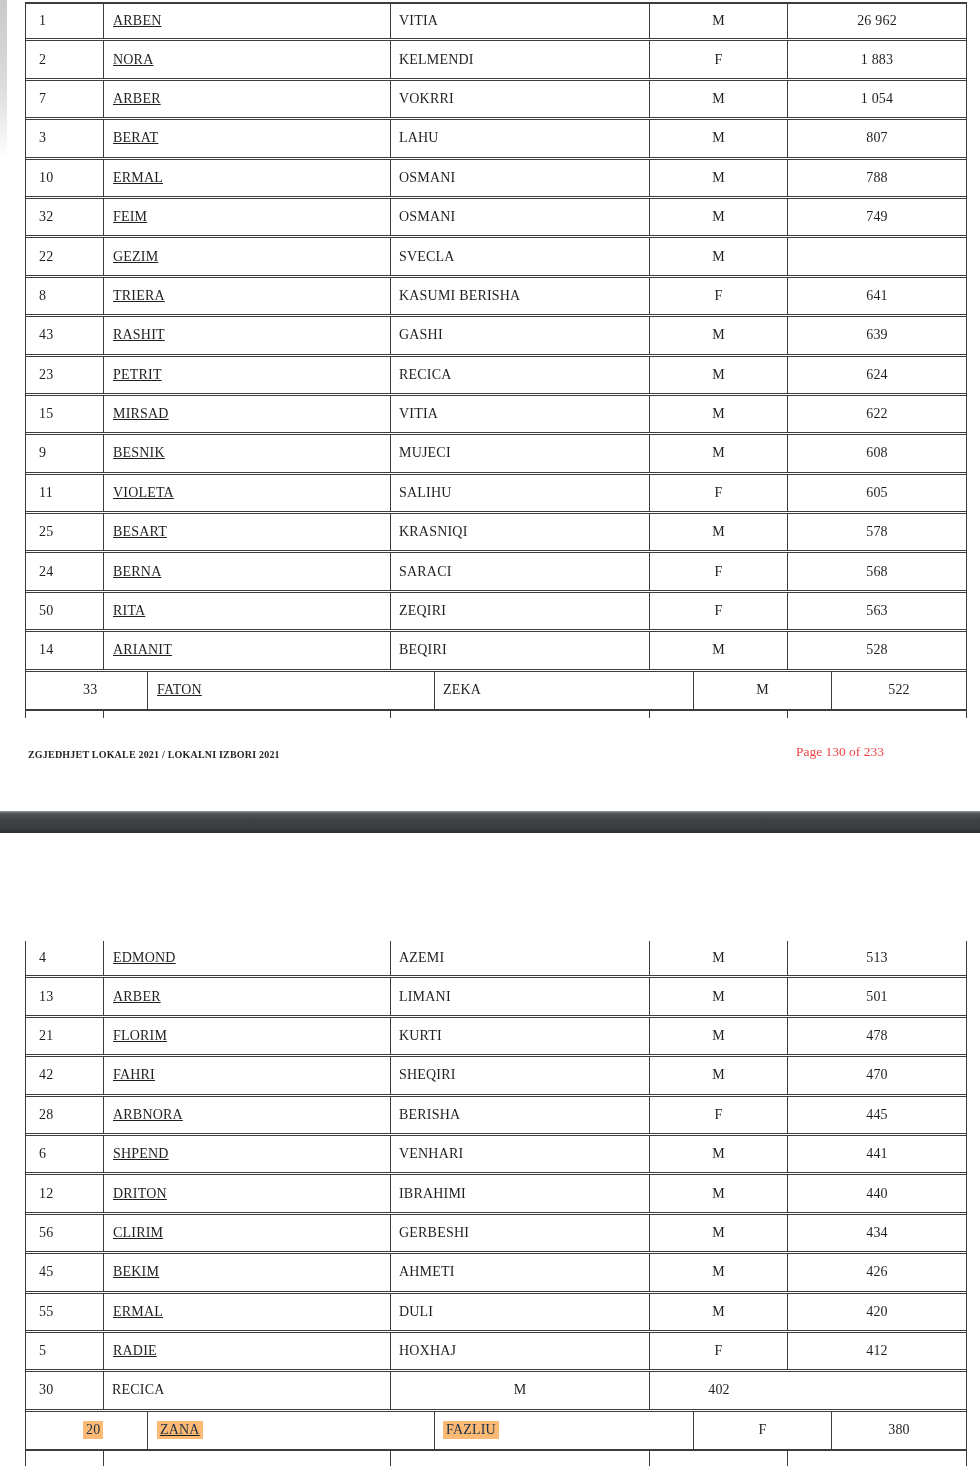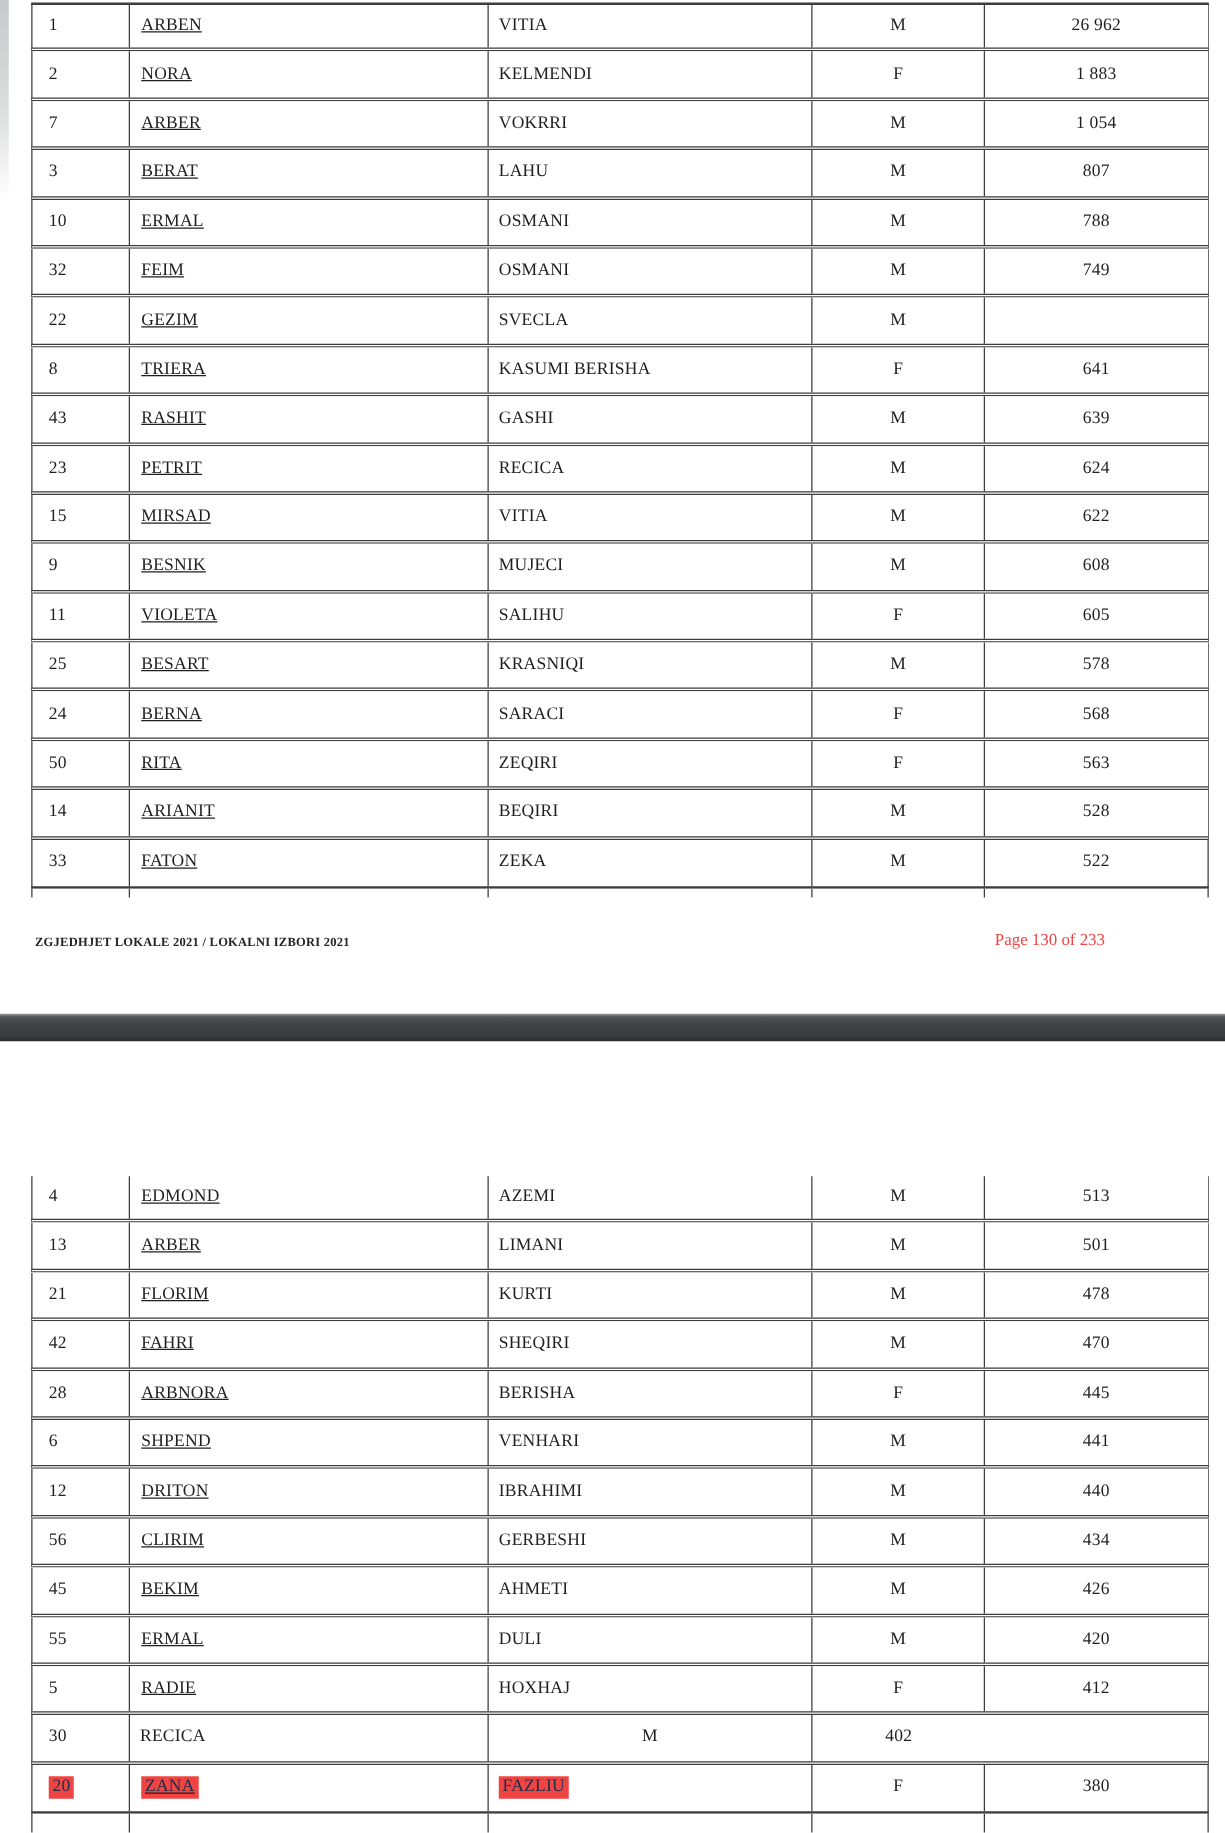--- a/index.html
+++ b/index.html
@@ -12,32 +12,32 @@
     background:linear-gradient(to bottom,#c7c9ca 0%,#dcdddd 55%,rgba(255,255,255,0) 100%);
   }
   .tbl{position:absolute;left:25px;width:942px;}
   .row{
     display:grid;grid-template-columns:78px 287px 259px 138px auto;
     height:39.4px;box-sizing:border-box;
     border-left:1.5px solid #3d3d3d;border-right:1.5px solid #3d3d3d;
     border-bottom:3px double #3d3d3d;background:#fff;
   }
   .row.first-p1{border-top:2px solid #3d3d3d;}
-  .row.last{border-bottom:2px solid #3d3d3d;}
+  .row.last{border-bottom:2px solid #3d3d3d;padding-left:44px;}
   .row.first-p2{height:37.4px;}
   .cell{
     display:flex;align-items:center;box-sizing:border-box;
     font-size:14px;letter-spacing:.2px;white-space:nowrap;overflow:hidden;
   }
   .cell.v{border-right:1.5px solid #3d3d3d;}
   .c1{padding-left:13px;}
   .c2{padding-left:9px;text-decoration:underline;}
   .c3{padding-left:8px;}
   .c4,.c5{justify-content:center;padding:0;}
-  .hl{background:#ef4444;padding:1px 3px;color:#1c2f45;}
+  .hl{background:#fdba74;padding:1px 3px;color:#1c2f45;}
   .stub{
     display:grid;grid-template-columns:78px 287px 259px 138px auto;box-sizing:border-box;
     border-left:1.5px solid #3d3d3d;border-right:1.5px solid #3d3d3d;background:#fff;
   }
   .stub .cell{font-size:0;}
   .stub-p1{height:7px;}
   .stub-p2{height:14.8px;}
   .footer-left{
     position:absolute;left:28px;top:749px;font-size:10px;letter-spacing:.2px;color:#242424;font-weight:bold;
   }

